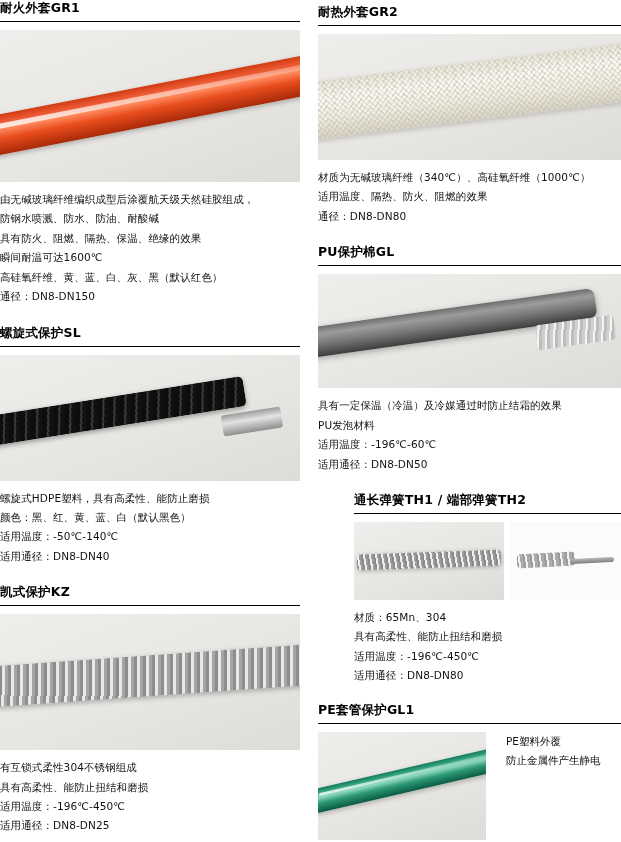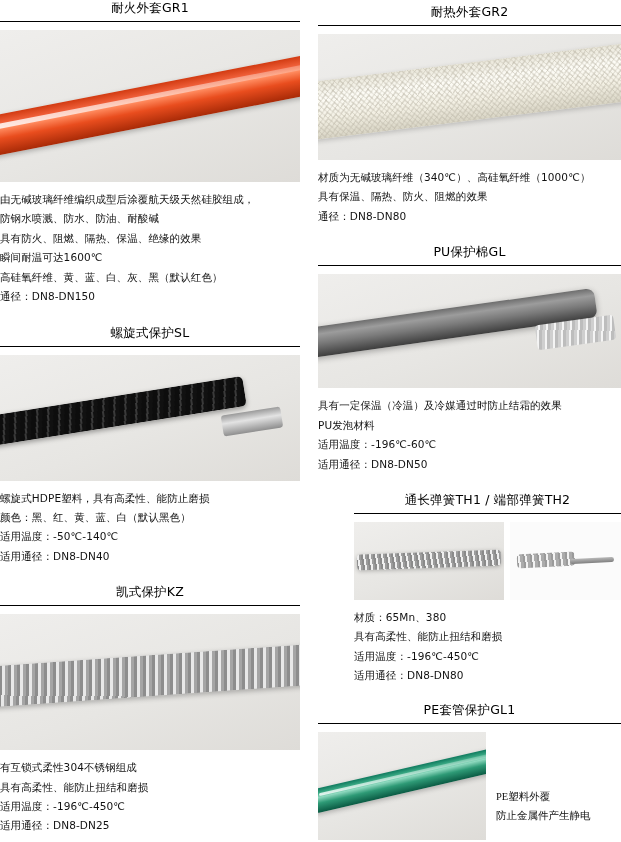--- a/index.html
+++ b/index.html
@@ -14,26 +14,25 @@
   }
   .page { position: relative; width: 621px; height: 842px; }
 
   .col-left  { position: absolute; left: 0px;   top: 0px; width: 300px; }
   .col-right { position: absolute; left: 318px; top: 4px; width: 303px; }
 
   .section { margin-bottom: 0; }
 
   .sec-title {
     font-size: 12.5px;
-    font-weight: normal;
+    font-weight: bold;
     color: #000;
     letter-spacing: 0.2px;
     line-height: 1.2;
     margin-bottom: 6px;
-    text-align: center;
   }
 
   .title-rule {
     height: 1px;
     background: #000;
     margin-top: 3px;
     margin-bottom: 8px;
   }
 
   .photo {
@@ -247,21 +246,21 @@
   <div class="col-right">
 
     <div class="section">
       <div class="sec-title">耐热外套GR2</div>
       <div class="title-rule"></div>
       <div class="photo bg-gray" style="height:126px; margin-bottom:8px;">
         <div class="sleeve-white"></div>
       </div>
       <div class="desc">
         <div>材质为无碱玻璃纤维（340℃）、高硅氧纤维（1000℃）</div>
-        <div>具有保温、隔热、防火、阻燃的效果</div>
+        <div>适用温度、隔热、防火、阻燃的效果</div>
         <div>通径：DN8-DN80</div>
       </div>
     </div>
 
     <div class="section" style="margin-top:18px;">
       <div class="sec-title">PU保护棉GL</div>
       <div class="title-rule"></div>
       <div class="photo bg-gray" style="height:114px; margin-bottom:8px;">
         <div class="pu-hose"></div>
         <div class="pu-end"></div>
@@ -280,31 +279,31 @@
       <div class="photo-row" style="margin-bottom:8px;">
         <div class="photo bg-gray" style="height:78px; width:171px;">
           <div class="spring-long"></div>
         </div>
         <div class="photo" style="height:78px; width:126px; background:#fbfbfb;">
           <div class="spring-end"></div>
           <div class="rod"></div>
         </div>
       </div>
       <div class="desc">
-        <div>材质：65Mn、380</div>
+        <div>材质：65Mn、304</div>
         <div>具有高柔性、能防止扭结和磨损</div>
         <div>适用温度：-196℃-450℃</div>
         <div>适用通径：DN8-DN80</div>
       </div>
     </div>
 
     <div class="section" style="margin-top:16px;">
       <div class="sec-title">PE套管保护GL1</div>
       <div class="title-rule"></div>
-      <div style="display:flex; gap:10px; align-items:flex-end;font-family:Liberation Serif, serif;">
+      <div style="display:flex; gap:20px; align-items:flex-start;">
         <div class="photo bg-gray" style="height:108px; width:168px; position:relative;">
           <div class="pe-hose"></div>
         </div>
         <div class="side-note" style="padding-bottom:14px;">
           <div>PE塑料外覆</div>
           <div>防止金属件产生静电</div>
         </div>
       </div>
     </div>
 

